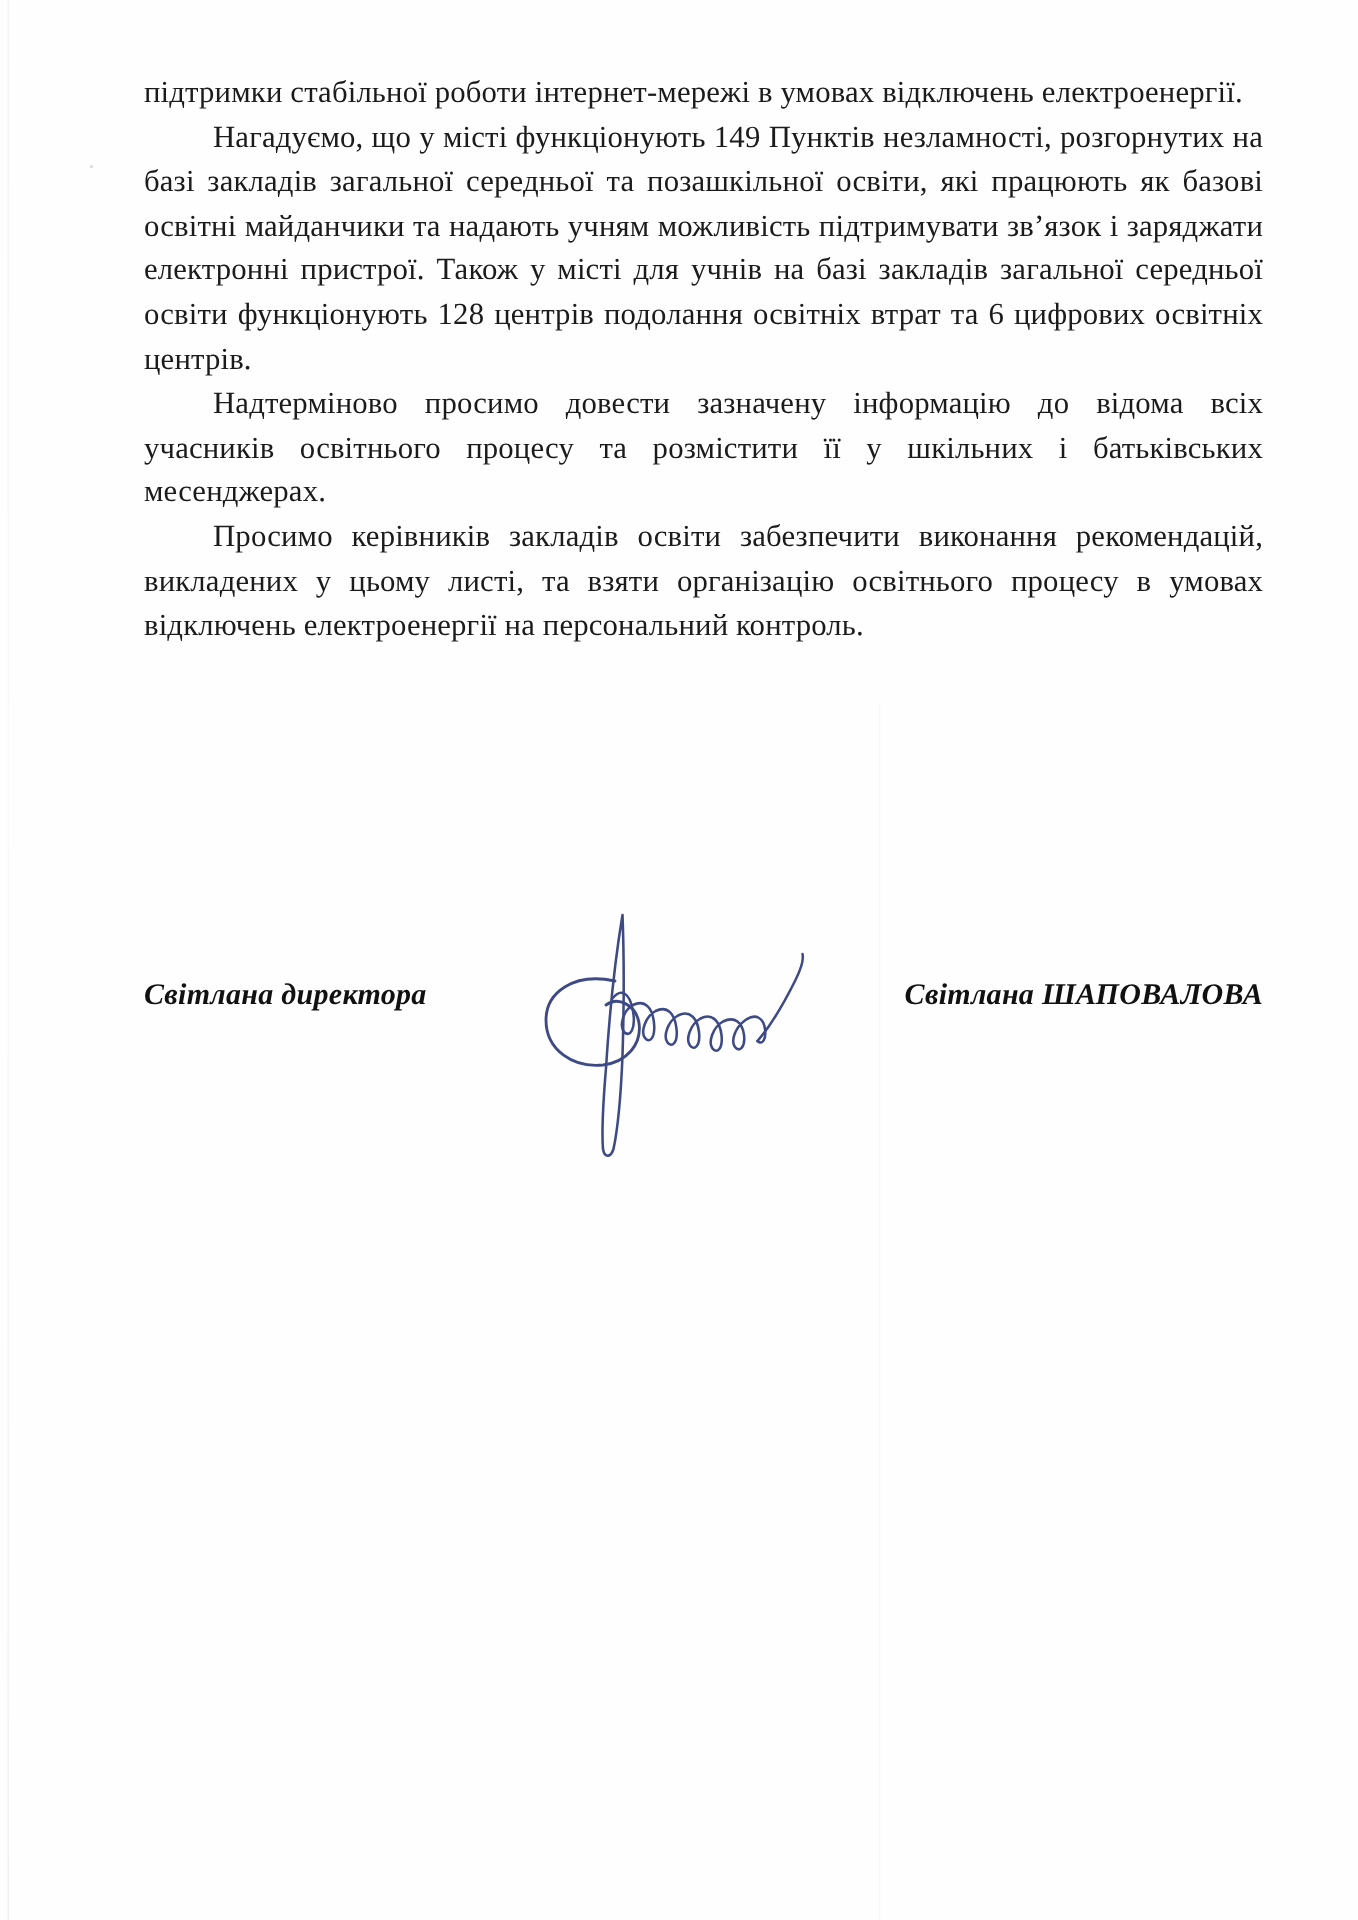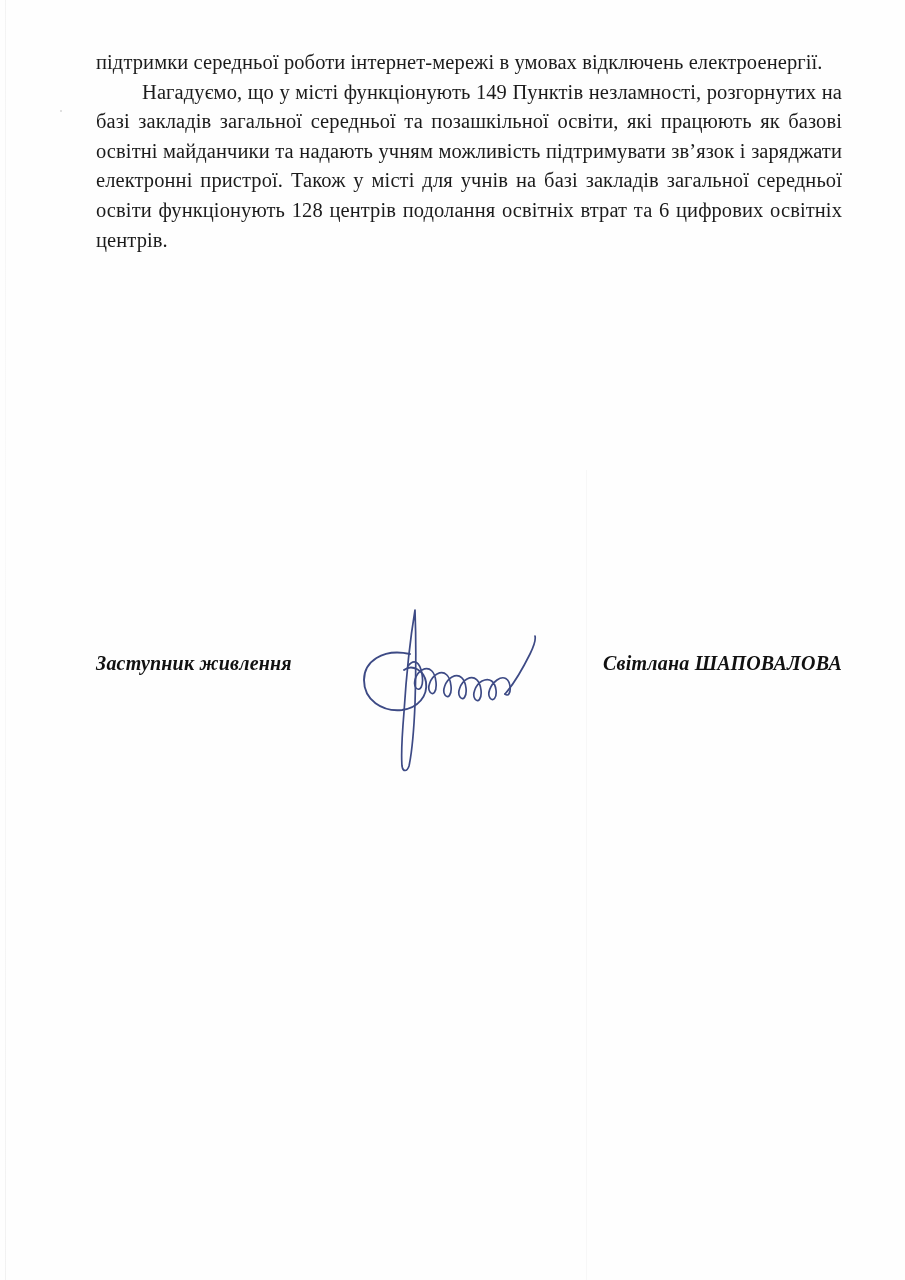--- a/index.html
+++ b/index.html
@@ -121,26 +121,28 @@
 </head>
 <body>
 
 <div class="page">
 
   <div class="scan-seam-left"></div>
   <div class="scan-seam-mid"></div>
   <div class="scan-speck"></div>
 
   <div class="body-text">
-    <p class="para no-indent">підтримки середньої роботи інтернет-мережі в умовах відключень електроенергії.</p>
+    <p class="para no-indent">підтримки стабільної роботи інтернет-мережі в умовах відключень електроенергії.</p>
     <p class="para">Нагадуємо, що у місті функціонують 149 Пунктів незламності, розгорнутих на базі закладів загальної середньої та позашкільної освіти, які працюють як базові освітні майданчики та надають учням можливість підтримувати зв’язок і заряджати електронні пристрої. Також у місті для учнів на базі закладів загальної середньої освіти функціонують 128 центрів подолання освітніх втрат та 6 цифрових освітніх центрів.</p>
+    <p class="para">Надтерміново просимо довести зазначену інформацію до відома всіх учасників освітнього процесу та розмістити її у шкільних і батьківських месенджерах.</p>
+    <p class="para">Просимо керівників закладів освіти забезпечити виконання рекомендацій, викладених у цьому листі, та взяти організацію освітнього процесу в умовах відключень електроенергії на персональний контроль.</p>
   </div>
 
   <div class="signature-block">
-    <span class="sig-role">Заступник живлення</span>
+    <span class="sig-role">Світлана директора</span>
     <span class="sig-name">Світлана ШАПОВАЛОВА</span>
   </div>
 
   <div class="signature-mark">
     <svg viewBox="0 0 220 180" xmlns="http://www.w3.org/2000/svg" aria-hidden="true">
       <g fill="none" stroke="#3d4a85" stroke-linecap="round" stroke-linejoin="round">
 
         <path d="M58 54 C 30 48, 12 62, 12 80 C 12 100, 30 112, 50 110 C 66 108, 76 96, 74 82 C 72 70, 60 64, 52 70" stroke-width="1.9"></path>
 
         <path d="M63 10 C 58 40, 54 80, 52 112 C 50 136, 49 154, 50 166 C 51 172, 55 172, 57 166 C 60 152, 62 128, 63 104 C 64 72, 64 36, 63 10" stroke-width="1.7"></path>

